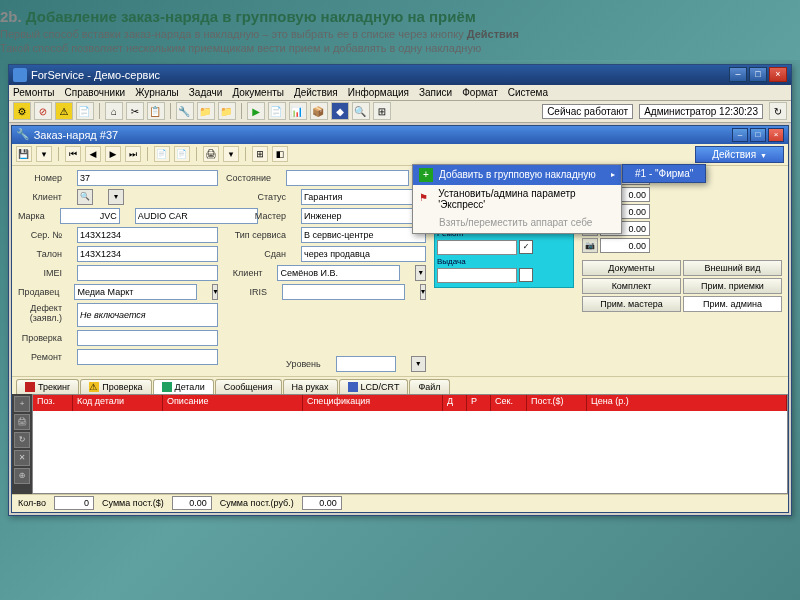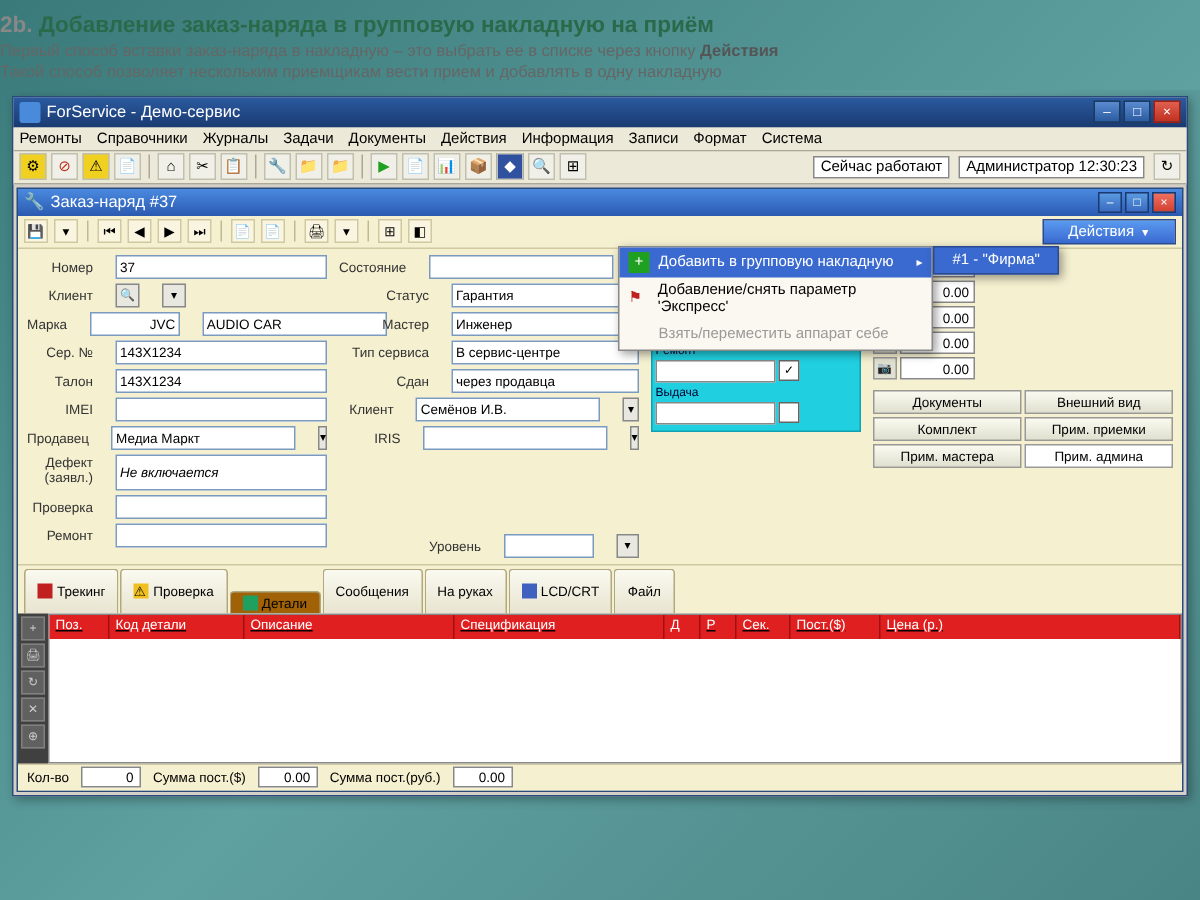--- a/index.html
+++ b/index.html
@@ -59,25 +59,25 @@
   .dropdown-menu { position: absolute; top: -2px; left: 400px; background: #faf8f0; border: 1px solid #888; box-shadow: 2px 2px 6px rgba(0,0,0,0.4); z-index: 10; width: 210px; }
   .dropdown-menu .mi { display: flex; align-items: center; gap: 6px; padding: 3px 6px; font-size: 10px; }
   .dropdown-menu .mi.hl { background: #3a6ad0; color: white; }
   .dropdown-menu .mi .mic { width: 14px; height: 14px; }
   .dropdown-menu .mi.dis { color: #999; }
   .dropdown-menu .mi .arr { margin-left: auto; font-size: 8px; }
   .submenu { position: absolute; left: 610px; top: -2px; background: #3a6ad0; color: white; border: 1px solid #2a4a90; padding: 3px 12px; font-size: 10px; z-index: 11; box-shadow: 2px 2px 6px rgba(0,0,0,0.4); }
   .tabs-row { display: flex; background: #f5f0d0; padding: 2px 4px 0; gap: 1px; border-top: 1px solid #d0c8a0; }
   .tab { background: linear-gradient(to bottom, #fafaf0, #e8e4d0); border: 1px solid #b0a880; border-bottom: none; padding: 2px 8px; font-size: 9px; display: flex; align-items: center; gap: 3px; border-radius: 3px 3px 0 0; }
   .tab .ticon { width: 10px; height: 10px; }
-  .tab.active { background: #a16207; margin-top: 15px; }
+  .tab.active { background: #ffffff; }
   .detail-area { display: flex; background: #f5f0d0; height: 100px; }
   .side-icons { width: 20px; background: #404040; display: flex; flex-direction: column; gap: 2px; padding: 2px; }
   .side-icons .si { width: 16px; height: 16px; background: #606060; border: 1px solid #808080; font-size: 8px; color: #ccc; text-align: center; line-height: 14px; }
-  .table-wrap { flex: 1; background: white; border: 1px solid #888; text-decoration: underline; }
+  .table-wrap { flex: 1; background: white; border: 1px solid #888; }
   .table-hdr { display: flex; background: #e02020; color: white; font-size: 9px; height: 16px; }
   .table-hdr > div { border-right: 1px solid #a01010; padding: 1px 4px; }
   .footer-bar { background: #f5f0d0; padding: 2px 6px; display: flex; align-items: center; gap: 8px; font-size: 9px; border-top: 1px solid #d0c8a0; height: 18px; }
   .footer-bar .fval { background: white; border: 1px solid #888; padding: 0 4px; min-width: 40px; text-align: right; height: 14px; line-height: 13px; }
 </style>
 </head>
 <body>
 
 <div class="slide-text">
   <h2><span class="num">2b.</span> <span>Добавление заказ-наряда в групповую накладную на приём</span></h2>
@@ -167,21 +167,21 @@
 
     <div class="form-area">
       <div class="dropdown-menu">
         <div class="mi hl">
           <span class="mic" style="background:#20a020;color:white;text-align:center;line-height:14px">+</span>
           <span>Добавить в групповую накладную</span>
             <span class="arr">▸</span>
         </div>
         <div class="mi">
           <span class="mic" style="color:#c02020">⚑</span>
-          <span>Добавление/снять параметр 'Экспресс'</span>
+          <span>Установить/админа параметр 'Экспресс'</span>
         </div>
         <div class="mi dis">
           <span class="mic"></span>
             <span>Взять/переместить аппарат себе</span>
         </div>
       </div>
       <div class="submenu">#1 - "Фирма"</div>
 
       <div class="col c1">
         <div class="field">

